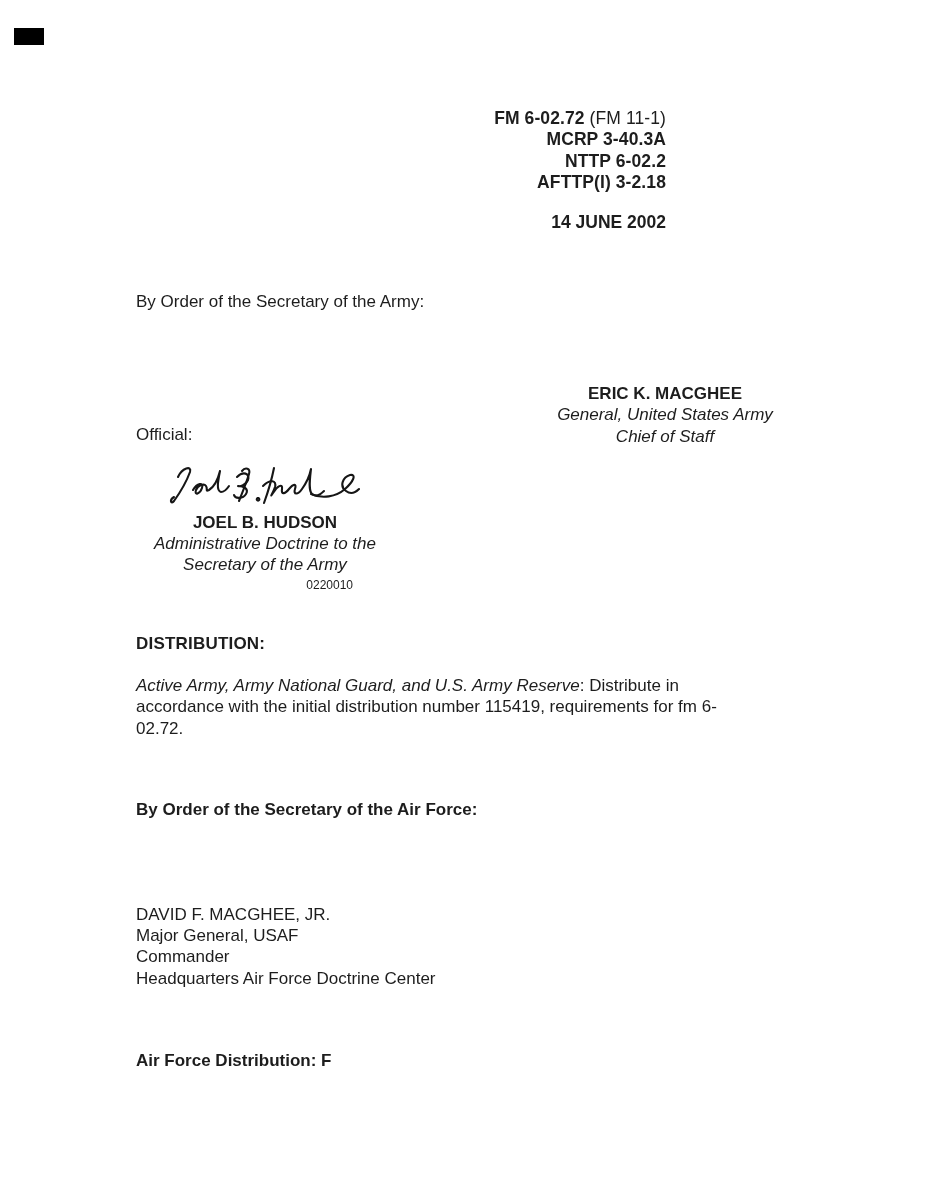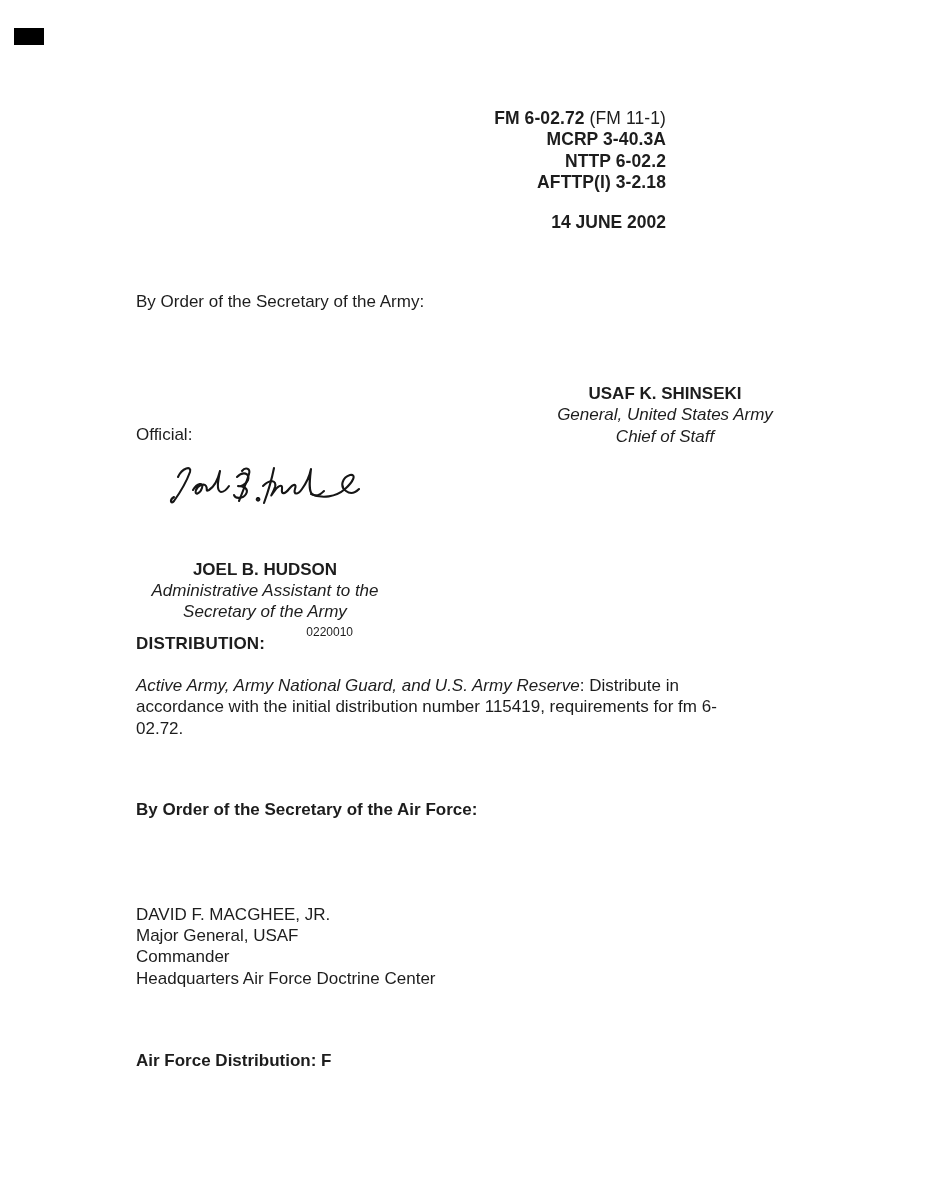--- a/index.html
+++ b/index.html
@@ -71,21 +71,21 @@
   }
   .signature svg { display: block; width: 100%; height: 100%; }
 
   .admin-block {
     left: 140px; top: 512px;
     width: 250px;
     text-align: center;
     font-size: 17px;
     line-height: 21px;
   }
-  .admin-block .name { font-weight: bold; margin-top: 47px; }
+  .admin-block .name { font-weight: bold; }
   .admin-block .it { font-style: italic; }
   .admin-block .code {
     text-align: right;
     padding-right: 37px;
     font-size: 12px;
     font-style: normal;
   }
 
   .distribution-heading {
     left: 136px; top: 634px;
@@ -132,21 +132,21 @@
     <div>MCRP 3-40.3A</div>
     <div>NTTP 6-02.2</div>
     <div>AFTTP(I) 3-2.18</div>
   </div>
 
   <div class="abs doc-date">14 JUNE 2002</div>
 
   <div class="abs by-order-army">By Order of the Secretary of the Army:</div>
 
   <div class="abs chief-block">
-    <div class="name">USAF K. SHINSEKI</div>
+    <div class="name">ERIC K. MACGHEE</div>
     <div class="it">General, United States Army</div>
     <div class="it">Chief of Staff</div>
   </div>
 
   <div class="abs official-label">Official:</div>
 
   <div class="abs signature">
     <svg viewBox="0 0 192 48" fill="none" stroke="#161616" stroke-width="2.1" stroke-linecap="round" stroke-linejoin="round">
       <path d="M10 16 C14 7 24 4 22 11 C18 22 11 33 6 40 C3 44 1 39 6 36"></path>
       <path d="M25 29 C29 22 36 21 34 27 C32 33 26 35 28 29 C30 24 36 22 38 25 C40 28 37 31 41 29 C46 26 50 18 52 10 C50 20 48 30 53 31 C56 31 59 28 61 25"></path>
@@ -154,21 +154,21 @@
       <path d="M69 16 C75 10 82 12 80 19 C78 24 72 26 70 25 C76 25 81 28 78 33 C75 38 67 38 66 34"></path>
       <path d="M90 37 a1.3 1.3 0 1 0 0.1 0"></path>
       <path d="M106 7 C104 17 100 31 96 42"></path>
       <path d="M95 25 C102 18 109 19 107 26 C105 32 101 38 105 32 C109 25 115 22 114 28 C113 34 117 33 121 28 C125 23 129 22 127 28 C125 34 130 34 134 28 C139 21 142 13 143 8 C142 17 140 29 144 33 C147 36 152 34 156 30"></path>
       <path d="M143 33 C154 38 168 36 177 28 C185 21 189 13 182 14 C175 16 171 25 178 30 C183 34 188 31 191 28"></path>
     </svg>
   </div>
 
   <div class="abs admin-block">
     <div class="name">JOEL B. HUDSON</div>
-    <div class="it">Administrative Assistant to the</div>
+    <div class="it">Administrative Doctrine to the</div>
     <div class="it">Secretary of the Army</div>
     <div class="code">0220010</div>
   </div>
 
   <div class="abs distribution-heading">DISTRIBUTION:</div>
 
   <div class="abs distribution-para"><span class="it">Active Army, Army National Guard, and U.S. Army Reserve</span><span>: Distribute in accordance with the initial distribution number 115419, requirements for fm 6-02.72.</span></div>
 
   <div class="abs by-order-af">By Order of the Secretary of the Air Force:</div>
 

